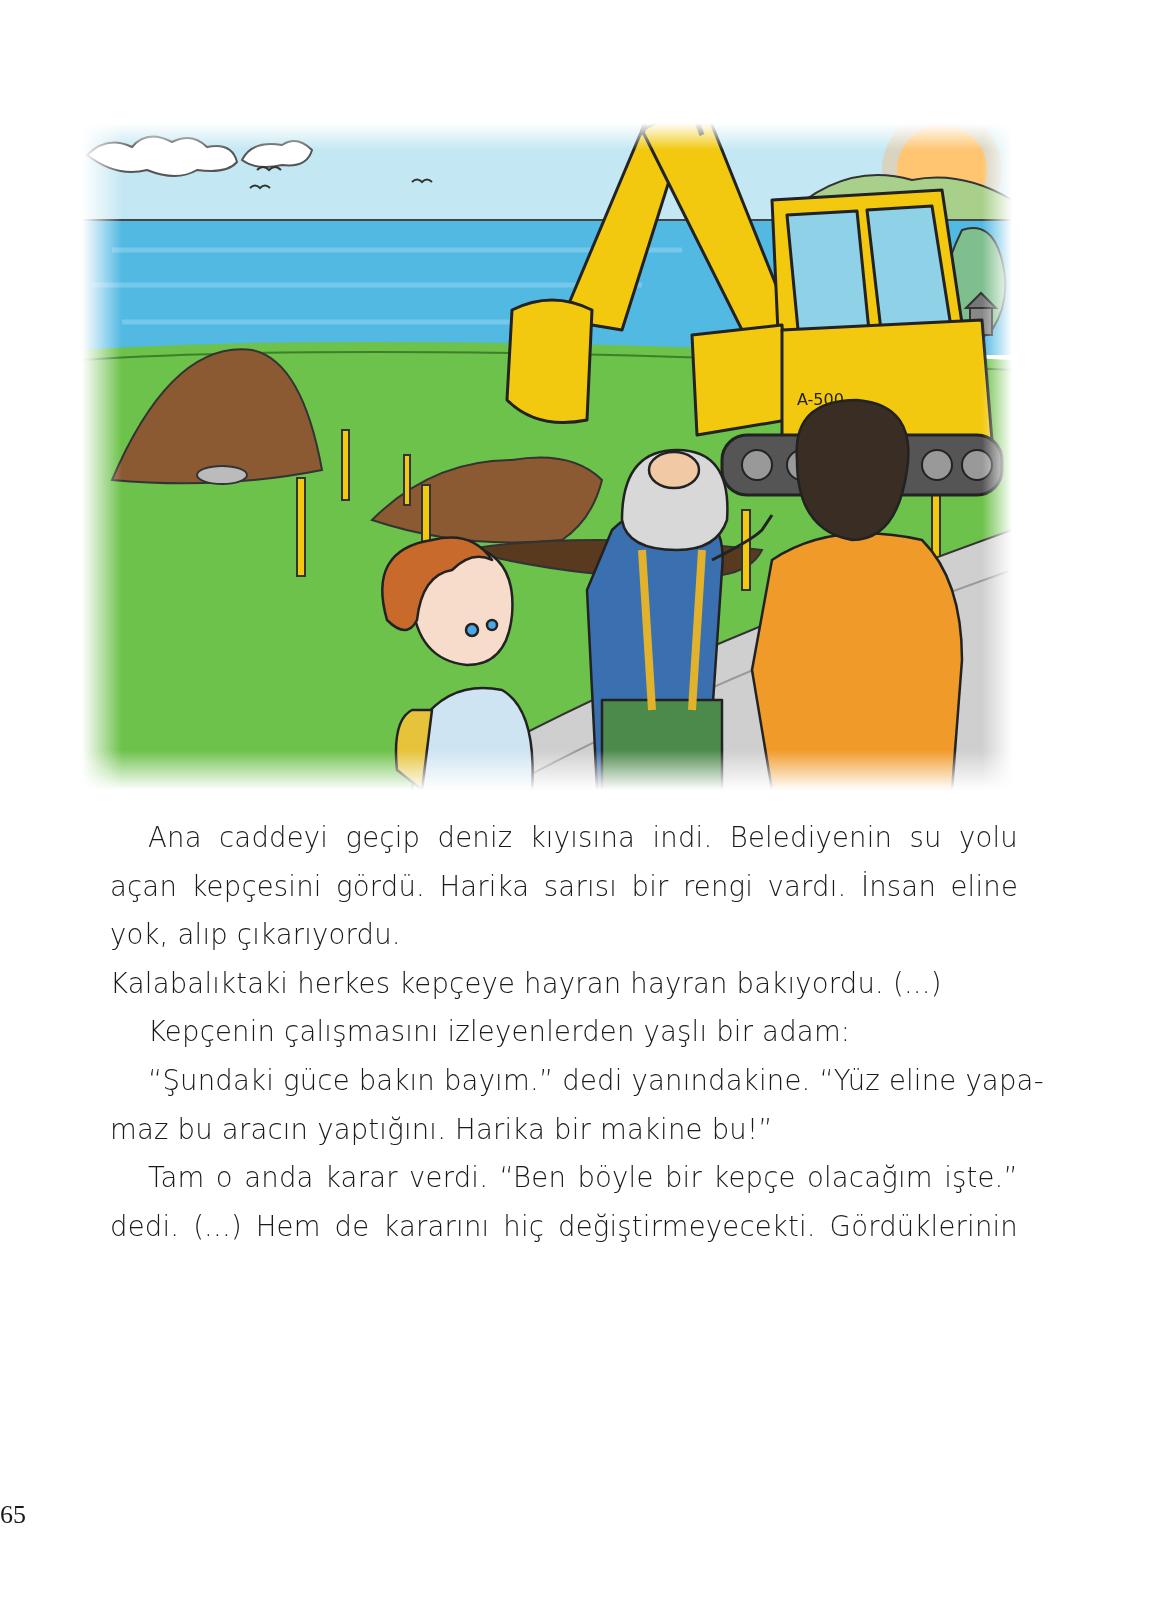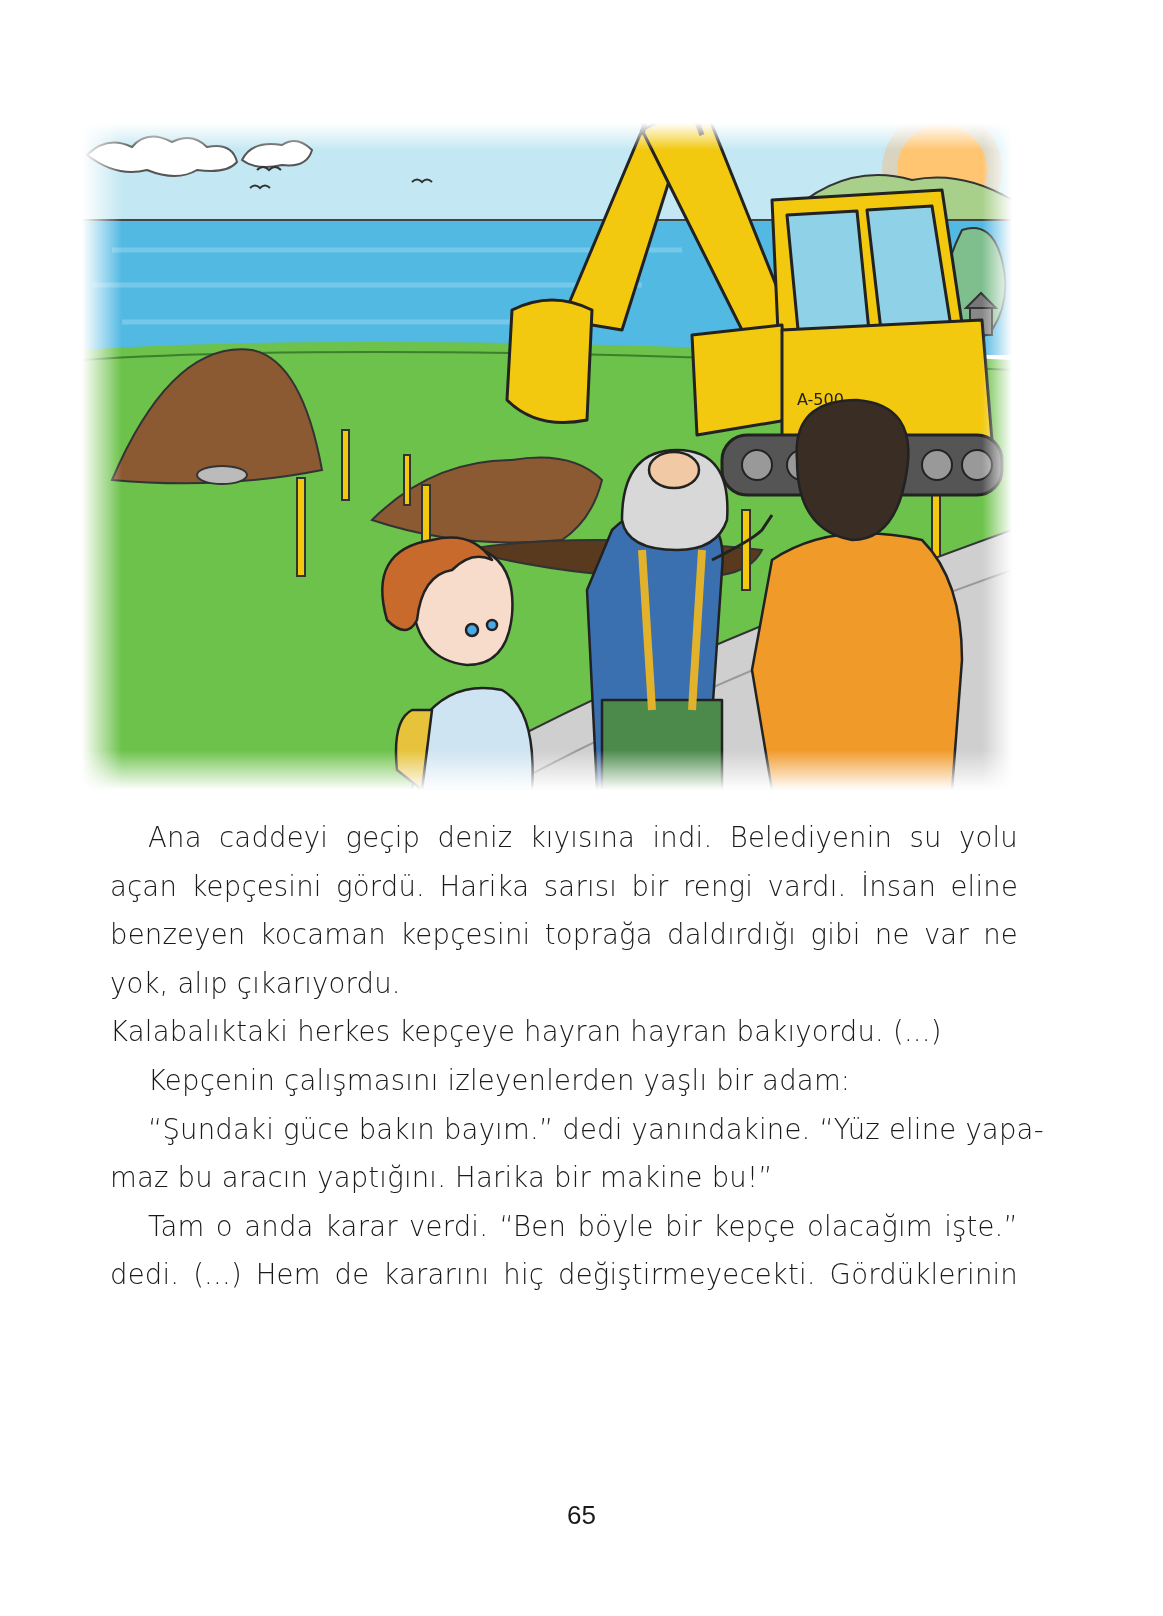--- a/index.html
+++ b/index.html
@@ -12,21 +12,21 @@
   .fade-right { position: absolute; right: 0; top: 0; width: 30px; height: 100%; background: linear-gradient(to left, #fff, rgba(255,255,255,0)); }
   .fade-bottom { position: absolute; left: 0; bottom: 0; width: 100%; height: 40px; background: linear-gradient(to top, #fff, rgba(255,255,255,0)); }
   .fade-top { position: absolute; left: 0; top: 0; width: 100%; height: 90px; background: linear-gradient(to bottom, #fff 0%, #fff 70%, rgba(255,255,255,0)); pointer-events:none; }
 
   
   .story { position: absolute; left: 110px; top: 813px; width: 908px; font-size: 27.5px; font-weight: 300; letter-spacing: 0.2px; color: #1a1a1a; }
   .line { height: 48.6px; line-height: 48.6px; white-space: nowrap; text-align: justify; text-align-last: justify; }
   .line.indent { padding-left: 38px; }
   .line.last { text-align-last: left; }
 
-  .page-number { position: absolute; left: 0; width: 1163px; top: 1500px; text-align: center; font-size: 26px; font-family: Liberation Sans, sans-serif; color: #1a1a1a; }
+  .page-number { position: absolute; left: 0; width: 1163px; top: 1500px; font-size: 26px; font-family: Liberation Serif, serif; color: #1a1a1a; }
 </style>
 </head>
 <body>
 
 <div class="illustration">
   <svg viewBox="0 0 930 730" preserveAspectRatio="none">
 
     <rect x="0" y="0" width="930" height="160" fill="#c4e8f3"></rect>
 
     <circle cx="860" cy="110" r="45" fill="#ffd27a"></circle>
@@ -132,21 +132,20 @@
   </svg>
   <div class="fade-top"></div>
   <div class="fade-left"></div>
   <div class="fade-right"></div>
   <div class="fade-bottom"></div>
 </div>
 
 <div class="story">
   <div class="line indent">Ana caddeyi geçip deniz kıyısına indi. Belediyenin su yolu</div>
   <div class="line">açan kepçesini gördü. Harika sarısı bir rengi vardı. İnsan eline</div>
-  <div class="line">benzeyen kocaman kepçesini toprağa daldırdığı gibi ne var ne</div>
   <div class="line last">yok, alıp çıkarıyordu.</div>
   <div class="line last">Kalabalıktaki herkes kepçeye hayran hayran bakıyordu. (...)</div>
   <div class="line indent last">Kepçenin çalışmasını izleyenlerden yaşlı bir adam:</div>
   <div class="line indent">“Şundaki güce bakın bayım.” dedi yanındakine. “Yüz eline yapa-</div>
   <div class="line last">maz bu aracın yaptığını. Harika bir makine bu!”</div>
   <div class="line indent">Tam o anda karar verdi. “Ben böyle bir kepçe olacağım işte.”</div>
   <div class="line">dedi. (...) Hem de kararını hiç değiştirmeyecekti. Gördüklerinin</div>
 </div>
 
 <div class="page-number">65</div>

